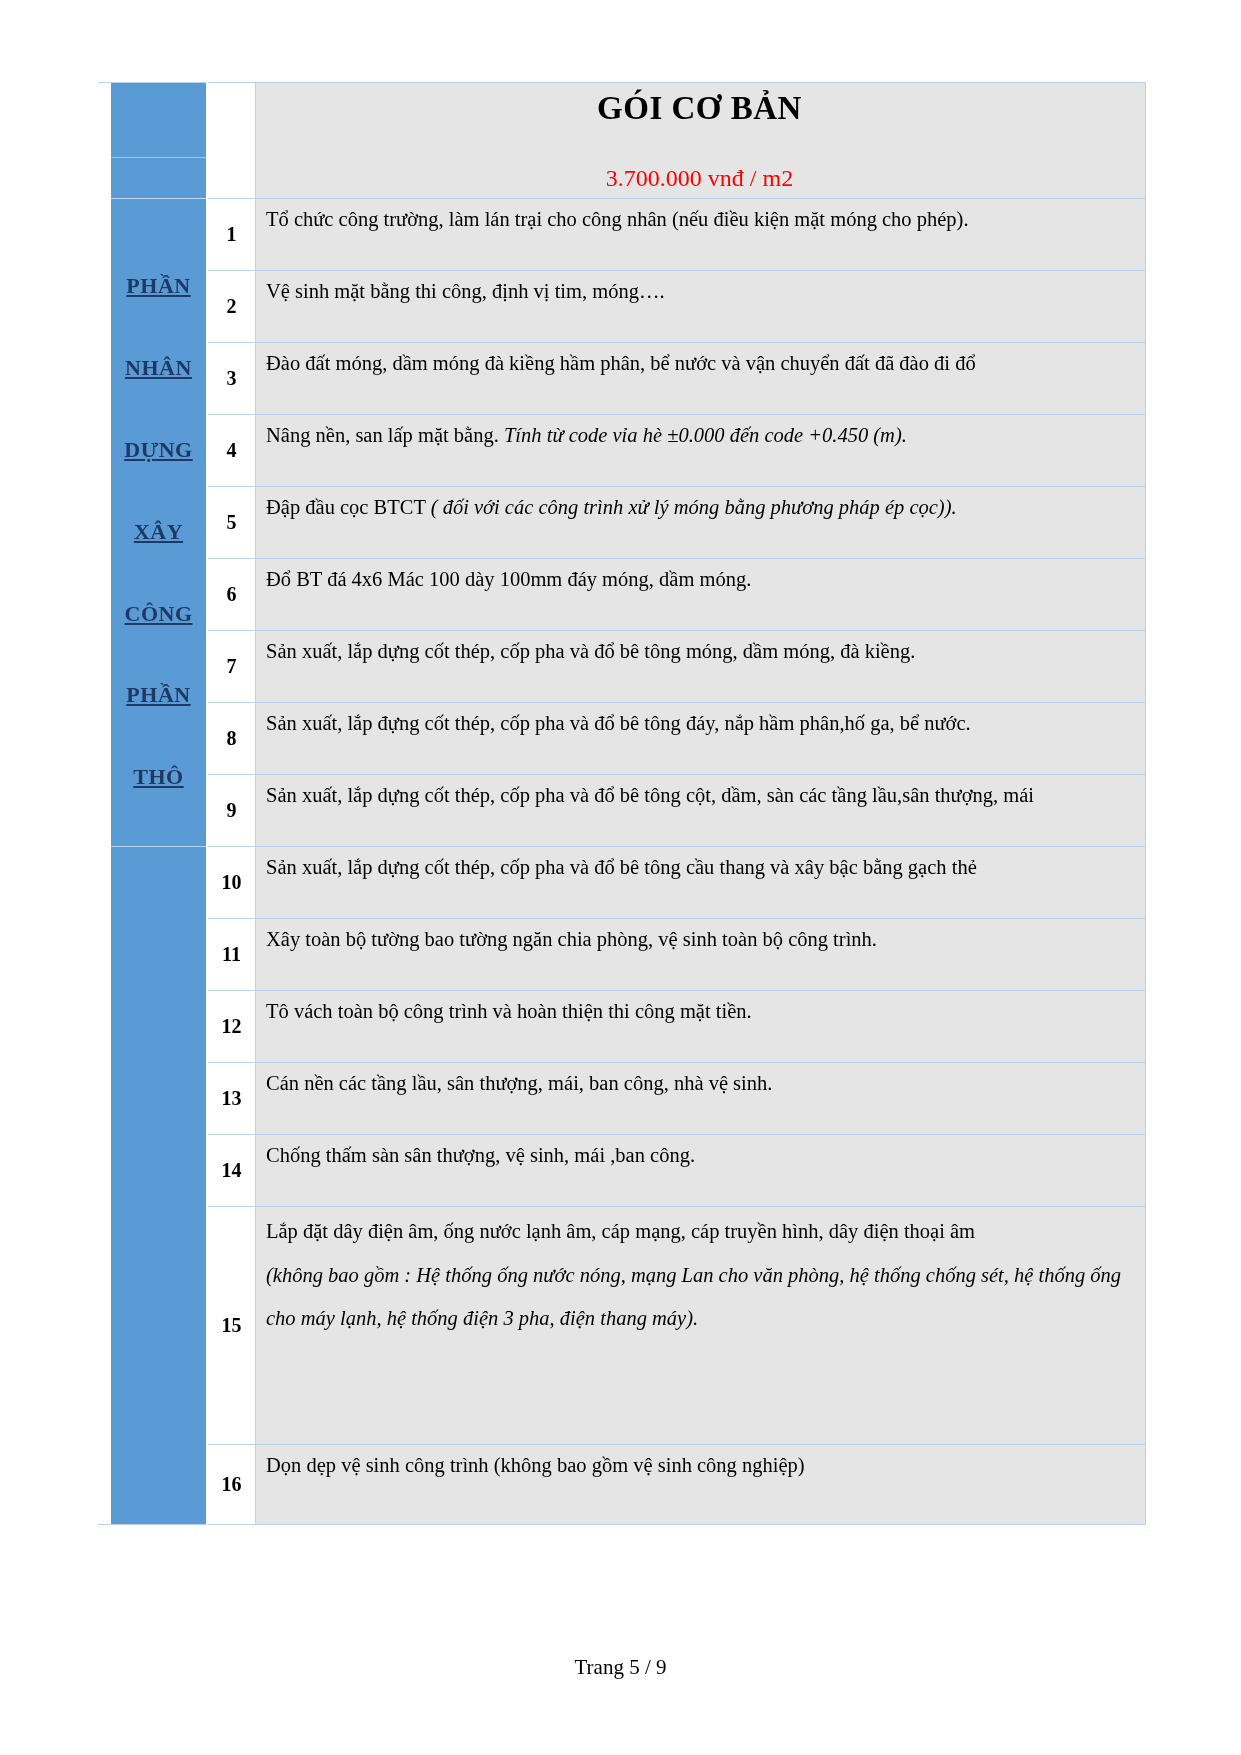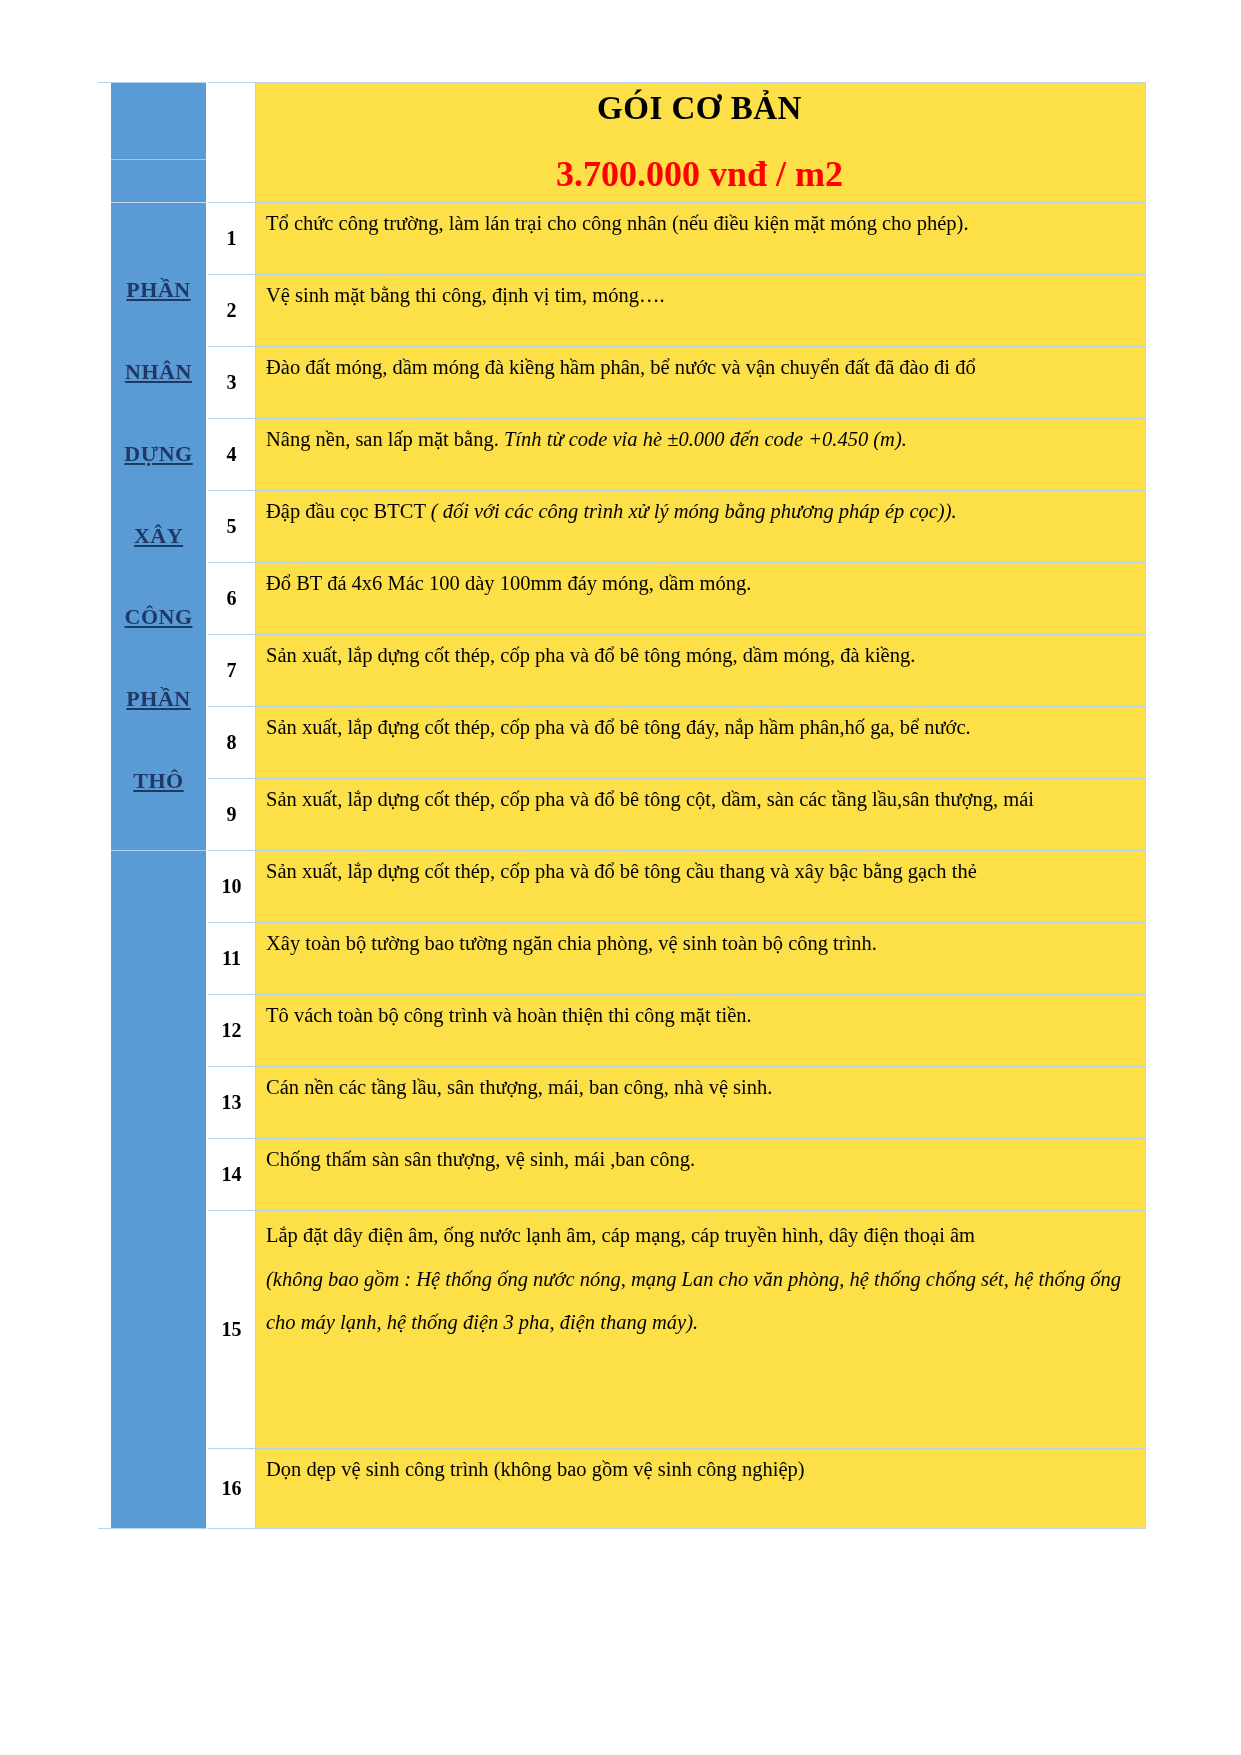--- a/index.html
+++ b/index.html
@@ -42,26 +42,26 @@
   }
   
   .c-num{
     border-right:1px solid var(--row-border,#B8D3EC);
     border-bottom:1px solid var(--row-border,#B8D3EC);
     text-align:center;vertical-align:middle;font-weight:bold;font-size:20px;background:#fff;
   }
   .c-text{
     border-right:1px solid var(--row-border,#B8D3EC);
     border-bottom:1px solid var(--row-border,#B8D3EC);
-    padding:7px 12px 4px 10px;font-size:20.5px;line-height:1.32;background:#fde047;
+    padding:7px 12px 4px 10px;font-size:20.5px;line-height:1.32;background:#e5e5e5;
   }
   .h-head .c-num,.h-head .c-text{border-top:1px solid var(--row-border,#B8D3EC);}
   .head-cell{text-align:center;padding-top:4px;}
   .pkg-title{font-weight:bold;font-size:33px;letter-spacing:.5px;color:#000;}
-  .pkg-price{font-weight:bold;font-size:36px;margin-top:20px;color:var(--price-red,#FF0000);}
+  .pkg-price{font-weight:normal;font-size:24px;margin-top:32px;color:var(--price-red,#FF0000);}
   .it{font-style:italic;}
   .t15{line-height:2.12;padding-top:3px;}
   .footer{
     position:absolute;left:0;top:1655px;width:100%;text-align:center;font-size:21px;color:#000;
   }
 </style>
 </head>
 <body>
 
 <div class="page">
@@ -172,13 +172,14 @@
       </td>
     </tr>
 
     <tr class="h-16">
       <td class="c-num">16</td>
       <td class="c-text"><span>Dọn dẹp vệ sinh công trình (không bao gồm vệ sinh công nghiệp)</span></td>
     </tr>
   </tbody>
     </table>
 
+  <div class="footer">Trang 5 / 9</div>
 </div>
 
 </body></html>

